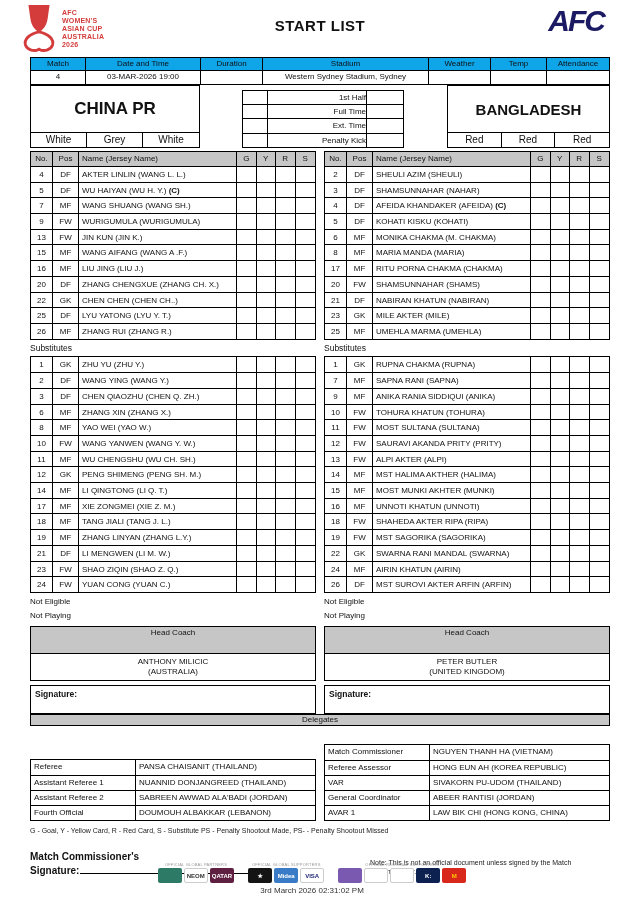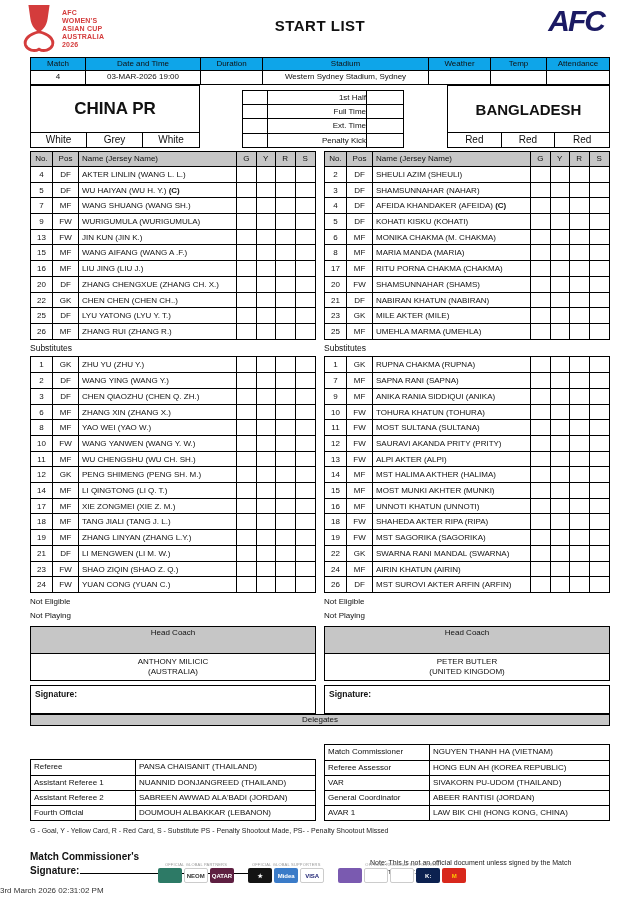--- a/index.html
+++ b/index.html
@@ -64,21 +64,21 @@
   .drow:not(:first-child){border-top:1px solid #000}
   .dc{font-size:8px;line-height:14px;padding:0 3px;white-space:nowrap;overflow:hidden}
   .drole{border-right:1px solid #000}
   .legend{font-size:7px;margin-top:6px;color:#222}
   
   .mc-row{display:flex;margin-top:16px}
   .mc-left{font-size:10px;font-weight:bold;width:330px;line-height:14px}
   .sig-line{display:inline-block;width:175px;border-bottom:1px solid #000;height:9px;margin-left:1px}
   .mc-note{font-size:7px;width:235px;margin-left:10px;margin-top:8px;color:#222;line-height:9px}
   
-  footer{position:absolute;left:0;right:16px;bottom:4px;text-align:left}
+  footer{position:absolute;left:0;right:16px;bottom:4px;text-align:center}
   .sponsors{display:flex;justify-content:center;gap:14px;align-items:flex-end}
   .sp-group{display:flex;flex-direction:column;align-items:center}
   .sp-label{font-size:4px;color:#999;margin-bottom:1px;letter-spacing:.2px;white-space:nowrap}
   .sp-row{display:flex;gap:2px}
   .sp-logo{height:15px;min-width:24px;font-size:6px;font-weight:bold;display:flex;align-items:center;justify-content:center;border-radius:2px;padding:0 2px;letter-spacing:0}
   .timestamp{font-size:8px;margin-top:3px;color:#333}
 </style>
 </head>
 <body>
 

